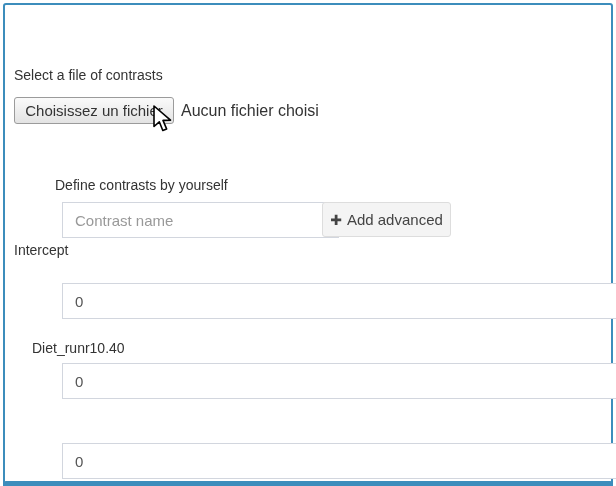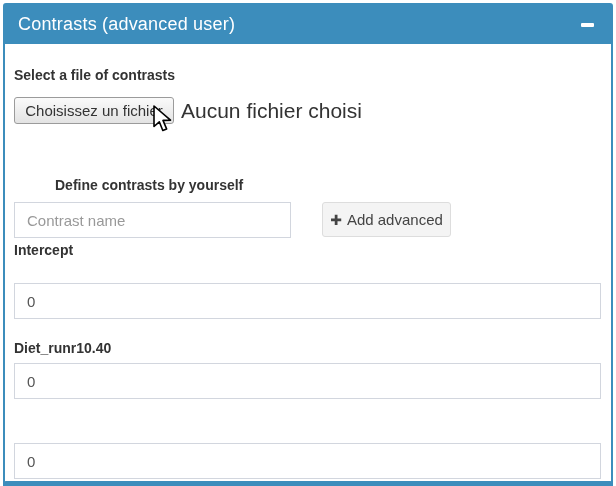--- a/index.html
+++ b/index.html
@@ -19,38 +19,39 @@
   }
   .box-title { color:#ffffff; font-size:18px; font-weight:400; letter-spacing:.2px; }
 
   .collapse-btn {
     position:absolute; right:8px; top:0; height:39px; width:32px;
     background:transparent; border:none; display:flex; align-items:center; justify-content:center;
     cursor:pointer;
   }
   .minus-bar { width:13px; height:4px; background:#ffffff; border-radius:1px; }
 
-  .ctl-label { position:absolute; font-size:14px; font-weight:bold; color:#333333; white-space:nowrap; }
+  .ctl-label { position:absolute; font-size:14px; font-weight:normal; color:#333333; white-space:nowrap; }
 
   .text-input {
     position:absolute; height:36px; border:1px solid #d2d6de; background:#ffffff;
     font-size:15px; color:#555555; padding:0 12px; border-radius:0; outline:none;
     font-family:inherit;
+    margin-left:48px;
   }
   .text-input::placeholder { color:#999999; opacity:1; }
 
   .file-btn {
     position:absolute; left:9px; top:92px; width:160px; height:27px;
     border:1px solid #9b9b9b; border-radius:3px;
     background:linear-gradient(#fafafa,#e3e3e3);
     font-size:15px; color:#333333; font-family:inherit; cursor:pointer;
   }
   .file-status {
     position:absolute; left:176px; top:92px; height:27px; line-height:27px;
-    font-size:21px; color:#333333; white-space:nowrap;
+    font-size:16px; color:#333333; white-space:nowrap;
   }
 
   .add-btn {
     position:absolute; left:317px; top:197px; width:129px; height:35px;
     background:#f4f4f4; border:1px solid #dddddd; border-radius:3px;
     font-size:15px; color:#444444; font-family:inherit; cursor:pointer;
     display:flex; align-items:center; justify-content:center; gap:5px;
   }
   .plus-glyph { font-weight:bold; font-size:14px; color:#444444; }
 
@@ -61,45 +62,39 @@
 
   .cursor { position:absolute; left:152px; top:105px; width:23px; height:29px; pointer-events:none; }
 </style>
 </head>
 <body>
 
 <div class="screen">
 
   <div class="box">
 
-    <div class="box-header">
-      <span class="box-title">Contrasts (advanced user)</span>
-      <button class="collapse-btn">
-        <span class="minus-bar"></span>
-      </button>
-    </div>
 
     <span class="ctl-label" style="left:9px; top:62px;">Select a file of contrasts</span>
 
     <button class="file-btn">Choisissez un fichier</button>
     <span class="file-status">Aucun fichier choisi</span>
 
     <span class="ctl-label" style="left:9px; top:172px;padding-left:41px;">Define contrasts by yourself</span>
 
     <input class="text-input" style="left: 9px; top: 197px; width: 277px;" placeholder="Contrast name">
 
     <button class="add-btn">
       <span class="plus-glyph">✚</span>
       <span>Add advanced</span>
     </button>
 
     <span class="ctl-label" style="left:9px; top:237px;">Intercept</span>
     <input class="text-input" style="left: 9px; top: 278px; width: 587px;" value="0">
 
-    <span class="ctl-label" style="left:9px; top:335px;">Diet_runr10.40</span>
+    <span class="ctl-label" style="left:27px; top:335px;">Diet_runr10.40</span>
     <input class="text-input" style="left: 9px; top: 358px; width: 587px;" value="0">
 
     <input class="text-input" style="left: 9px; top: 438px; width: 587px;" value="0">
 
   </div>
 
   <div class="next-header"></div>
 
   <svg class="cursor" viewBox="0 0 23 29">
     <polygon points="2,1 2,21.5 7.3,16.8 10.8,25.5 14.6,23.9 11,15.4 18.5,15.2" fill="#ffffff" stroke="#000000" stroke-width="1.6" stroke-linejoin="round"></polygon>

